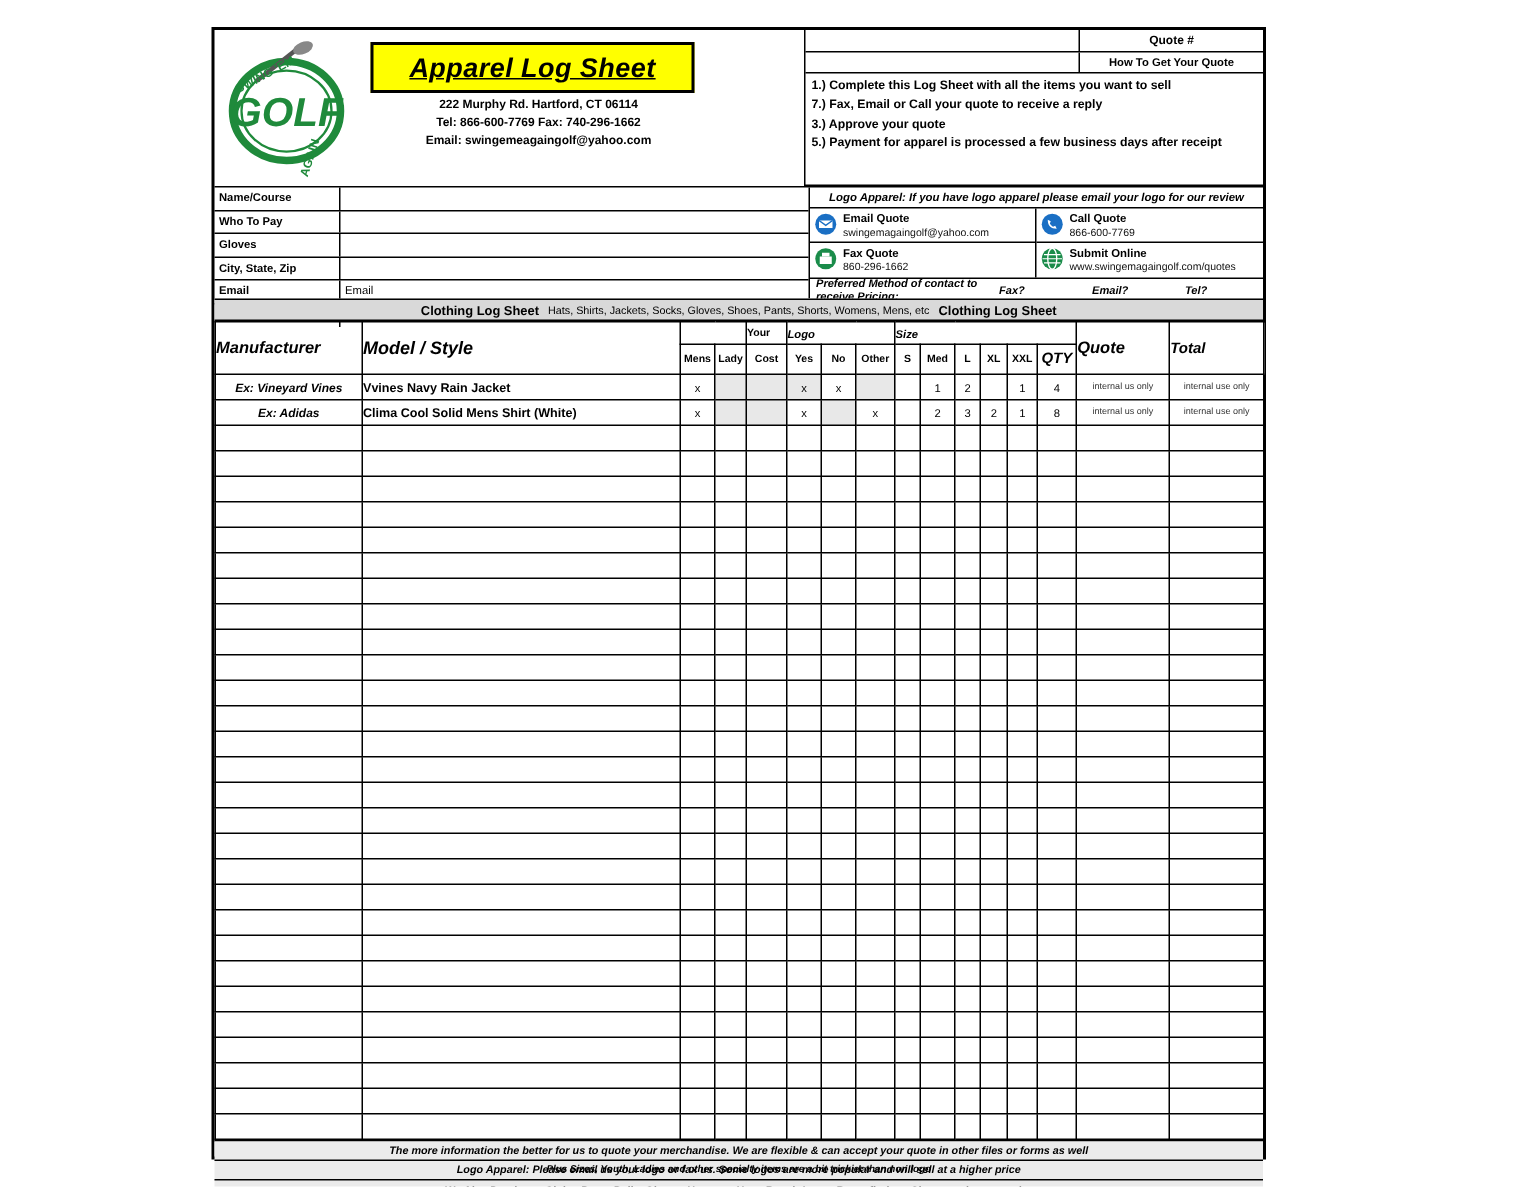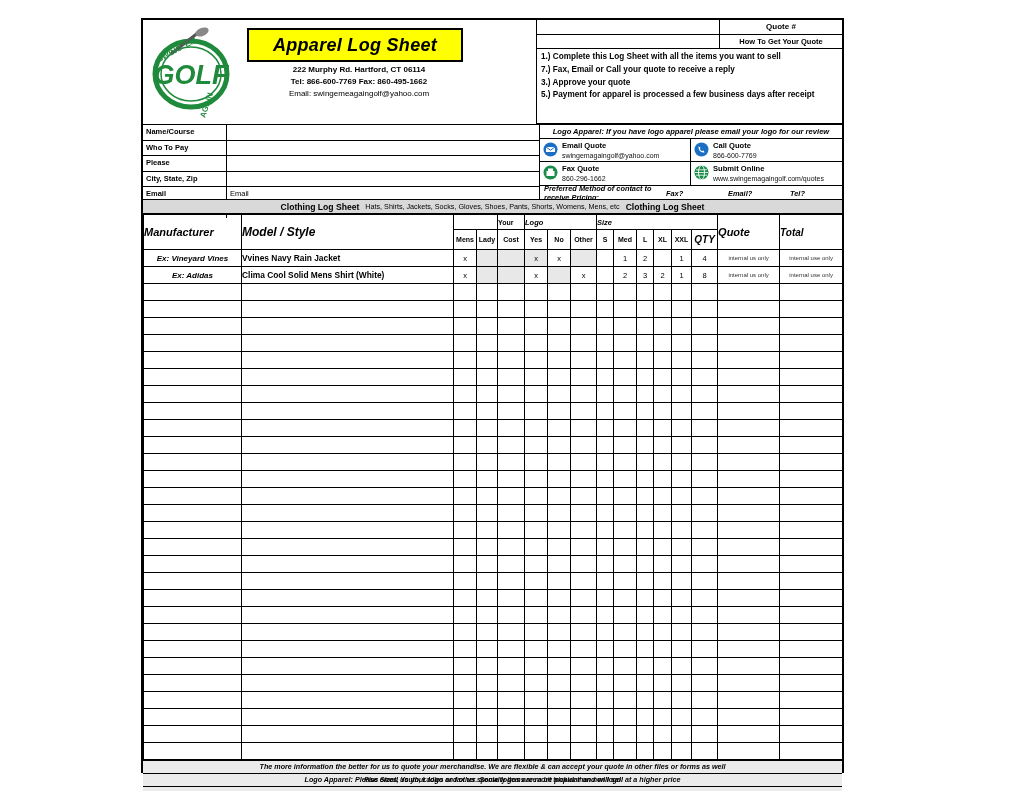--- a/index.html
+++ b/index.html
@@ -29,31 +29,31 @@
     height:104px;
     box-sizing:border-box;
   }
   .logo{
     position:absolute;left:4px;top:4px;width:92px;height:96px;
   }
   .logo svg{display:block;}
   .title-box{
     position:absolute;left:104px;top:8px;width:212px;height:30px;
     background:#ffff00;border:2px solid #000;
-    display:flex;align-items:center;justify-content:center;
+    display:flex;align-items:center;justify-content:center;text-decoration:underline;
   }
   .title-box span{
     font-size:18px;font-weight:bold;font-style:italic;letter-spacing:.3px;
   }
   .addr{
     position:absolute;left:86px;top:44px;width:260px;
     text-align:center;font-size:8px;line-height:12px;font-weight:bold;
   }
   .addr .a2{font-weight:bold;}
-  .addr .a3{font-weight:normal;}
+  .addr .a3{font-weight:bold;}
   
   .quote-box{
     position:absolute;right:0;top:0;width:306px;height:104px;
     border-left:1px solid #000;border-bottom:1px solid #000;
     box-sizing:border-box;
   }
   .qrow1{
     display:flex;height:14px;border-bottom:1px solid #000;
   }
   .qrow1 .ql{width:60%;border-right:1px solid #000;box-sizing:border-box;}
@@ -191,21 +191,21 @@
           <text x="62" y="82" font-family="&quot;Liberation Sans&quot;, sans-serif" font-size="8" font-weight="bold" fill="#1f8a3b" text-anchor="middle" transform="rotate(-72 62 82)">AGAIN</text>
         </svg>
       </div>
 
       <div class="title-box">
         <span>Apparel Log Sheet</span>
       </div>
 
       <div class="addr">
         <div class="a1">222 Murphy Rd. Hartford, CT 06114</div>
-        <div class="a2">Tel: 866-600-7769 Fax: 860-495-1662</div>
+        <div class="a2">Tel: 866-600-7769 Fax: 740-296-1662</div>
         <div class="a3">Email: swingemeagaingolf@yahoo.com</div>
       </div>
 
       <div class="quote-box">
         <div class="qrow1">
           <div class="ql"></div>
           <div class="qr">Quote #</div>
         </div>
         <div class="qrow2">
           <div class="ql"></div>
@@ -224,21 +224,21 @@
       <div class="info-left">
         <div class="irow">
           <div class="lbl">Name/Course</div>
           <div class="val"></div>
         </div>
         <div class="irow">
           <div class="lbl">Who To Pay</div>
           <div class="val"></div>
         </div>
         <div class="irow">
-          <div class="lbl">Please</div>
+          <div class="lbl">Gloves</div>
           <div class="val"></div>
         </div>
         <div class="irow">
           <div class="lbl">City, State, Zip</div>
           <div class="val"></div>
         </div>
         <div class="irow">
           <div class="lbl">Email</div>
           <div class="val">Email</div>
         </div>

